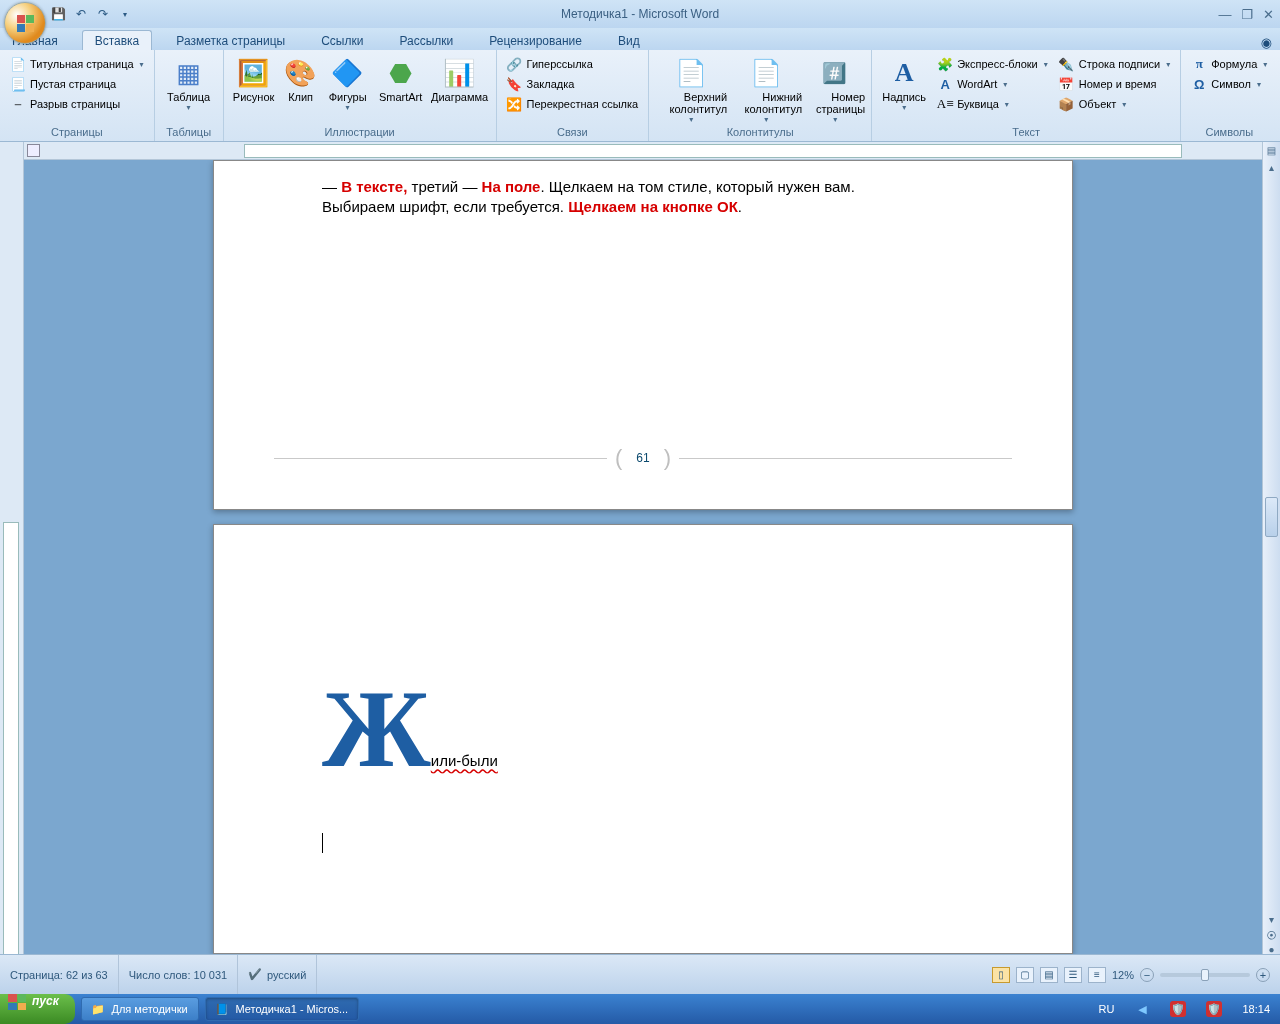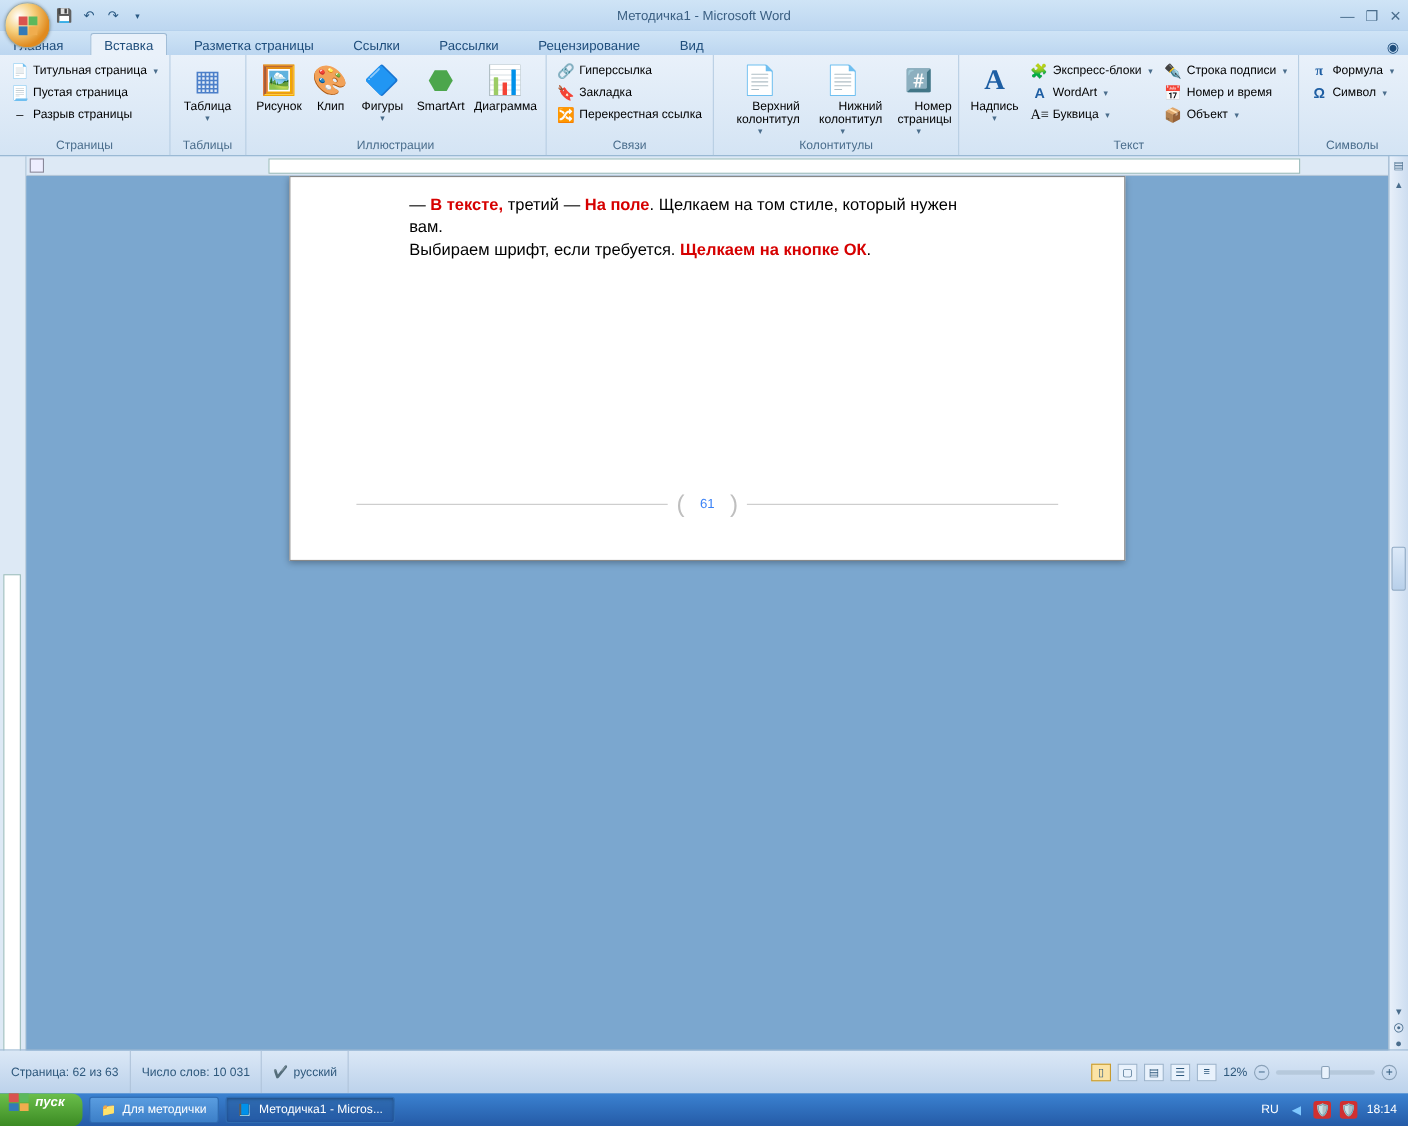--- a/index.html
+++ b/index.html
@@ -46,29 +46,29 @@
 .hruler{ height:18px; background:#dde9f5; border-bottom:1px solid #b3c6d8; position:relative; font-size:8px;color:#777;}
 .hruler .scale{position:absolute; left:220px; right:80px; top:2px; height:14px; background:#fff; border:1px solid #9bb;}
 .hruler .tab-ind{position:absolute;left:3px;top:2px;width:13px;height:13px;border:1px solid #889;background:#eef;}
 .scrollv{ width:18px; background:linear-gradient(90deg,#e8f0fa,#cdddf0); border-left:1px solid #b3c6d8; position:relative;}
 .scrollv .arrow{height:17px;display:flex;align-items:center;justify-content:center;font-size:10px;color:#4a6d8c;}
 .scrollv .track{position:absolute;top:17px;bottom:60px;left:2px;right:2px;}
 .scrollv .thumb{position:absolute;left:0;right:0;top:45%;height:40px;background:linear-gradient(#dce9f8,#b8d0ea);border:1px solid #8fa9c3;border-radius:2px;}
 .scrollv .navbtn{height:14px;display:flex;align-items:center;justify-content:center;font-size:10px;color:#4a6d8c;}
 
 .docscroll{ position:absolute; top:18px; bottom:0; left:0; right:0; overflow:hidden; background:#7ba7cf; }
-.page{ width:760px; margin:0 auto; background:#fff; border:1px solid #888; box-shadow:0 2px 6px rgba(0,0,0,.3); position:relative;}
+.page{ width:860px; margin:0 auto; background:#fff; border:1px solid #888; box-shadow:0 2px 6px rgba(0,0,0,.3); position:relative;}
 .page1{ height:350px; margin-top:0;}
 .page2{ height:430px; margin-top:14px;}
 .doc-text{ padding:16px 120px 0 108px; font-family:"Times New Roman",serif; font-size:15px; line-height:1.35;}
 .doc-text .red{color:#d60000;font-weight:bold;}
 .pagenum-divider{position:absolute;left:60px;right:60px;bottom:38px;display:flex;align-items:center;gap:8px;}
 .pagenum-divider .line{flex:1;height:1px;background:#c9c9c9;}
 .pagenum-divider .br{color:#bfbfbf;font-size:22px;}
-.pagenum-divider .num{color:#3b82f6;font-size:12px;padding:0 6px;}
+.pagenum-divider .num{color:#0c4a6e;font-size:12px;padding:0 6px;}
 
 .dropcap-wrap{ padding:160px 0 0 108px; font-family:"Times New Roman",serif;}
 .dropcap{ font-size:110px; color:#1e5ea3; font-weight:bold; display:inline-block; line-height:.8; font-family:"Times New Roman",serif;}
 .dropcap-text{ font-size:15px; text-decoration:underline wavy #d60000; text-underline-offset:2px;}
 .cursor{ display:block; margin:60px 0 0 108px; width:1px; height:20px; background:#000;}
 
 
 .statusbar{ position:absolute; bottom:30px; left:0; right:0; height:40px; background:linear-gradient(#dbe8f6,#bcd2eb); border-top:1px solid #9bb8d3; display:flex; align-items:center; font-size:11px; color:#2e587c; }
 .statusbar .seg{ padding:0 10px; border-right:1px solid #b0c4da; height:100%; display:flex; align-items:center; gap:5px;}
 .statusbar .right{ margin-left:auto; display:flex; align-items:center; gap:6px; padding-right:10px;}
@@ -79,21 +79,21 @@
 .zoom-slider .ztick{position:absolute;left:50%;top:-2px;width:1px;height:8px;background:#8aa1b8;}
 
 
 .taskbar{ position:absolute; bottom:0; left:0; right:0; height:30px; background:linear-gradient(#3b82d1,#245aa6); display:flex; align-items:center; }
 .startbtn{ height:30px; padding:0 16px 0 8px; background:linear-gradient(#6bbf4b,#3b8a23); color:#fff; font-weight:bold; font-style:italic; font-size:12px; display:flex; gap:6px; border-radius:0 10px 10px 0;}
 .startbtn .winflag{width:18px;height:16px;display:grid;grid-template-columns:1fr 1fr;gap:1px;}
 .startbtn .winflag i:nth-child(1){background:#d9534f;} .startbtn .winflag i:nth-child(2){background:#5cb85c;}
 .startbtn .winflag i:nth-child(3){background:#337ab7;} .startbtn .winflag i:nth-child(4){background:#f0ad4e;}
 .taskitem{ height:24px; margin-left:6px; padding:0 10px; background:linear-gradient(#5a9de0,#3c7fc8); border:1px solid #2f6bb0; border-radius:3px; color:#fff; font-size:11px; display:flex; align-items:center; gap:6px; max-width:160px;}
 .taskitem.active{background:linear-gradient(#2f6bb0,#245aa6); box-shadow:inset 0 1px 3px rgba(0,0,0,.3);}
-.tray{ margin-left:auto; display:flex; align-items:center; gap:8px; padding-right:10px; color:#fff; font-size:11px;}
+.tray{ margin-left:auto; display:flex; align-items:center; gap:20px; padding-right:10px; color:#fff; font-size:11px;}
 .tray .tic{width:16px;height:16px;display:flex;align-items:center;justify-content:center;border-radius:3px;}
 </style>
 </head>
 <body>
 
 <div class="titlebar">
   <div class="office-btn">
       <span>
         <i></i>
         <i></i>
@@ -306,20 +306,26 @@
           <span>— </span><span class="red">В тексте,</span><span>  третий — </span><span class="red">На поле</span><span>. Щелкаем на том стиле, который нужен вам.</span><br>
           <span>Выбираем шрифт, если требуется. </span><span class="red">Щелкаем на кнопке ОК</span><span>.</span>
         </div>
         <div class="pagenum-divider">
           <div class="line"></div>
             <span class="br">(</span>
             <span class="num">61</span>
             <span class="br">)</span>
             <div class="line"></div>
         </div>
+      </div>
+      <div class="page page2">
+        <div class="dropcap-wrap">
+          <span class="dropcap">Ж</span><span class="dropcap-text">или-были</span>
+        </div>
+        <span class="cursor"></span>
       </div>
     </div>
   </div>
   <div class="scrollv">
     <div class="arrow">▤</div>
     <div class="arrow">▴</div>
     <div class="track">
         <div class="thumb"></div>
       </div>
     <div class="arrow" style="position:absolute;bottom:42px;left:0;right:0;">▾</div>

